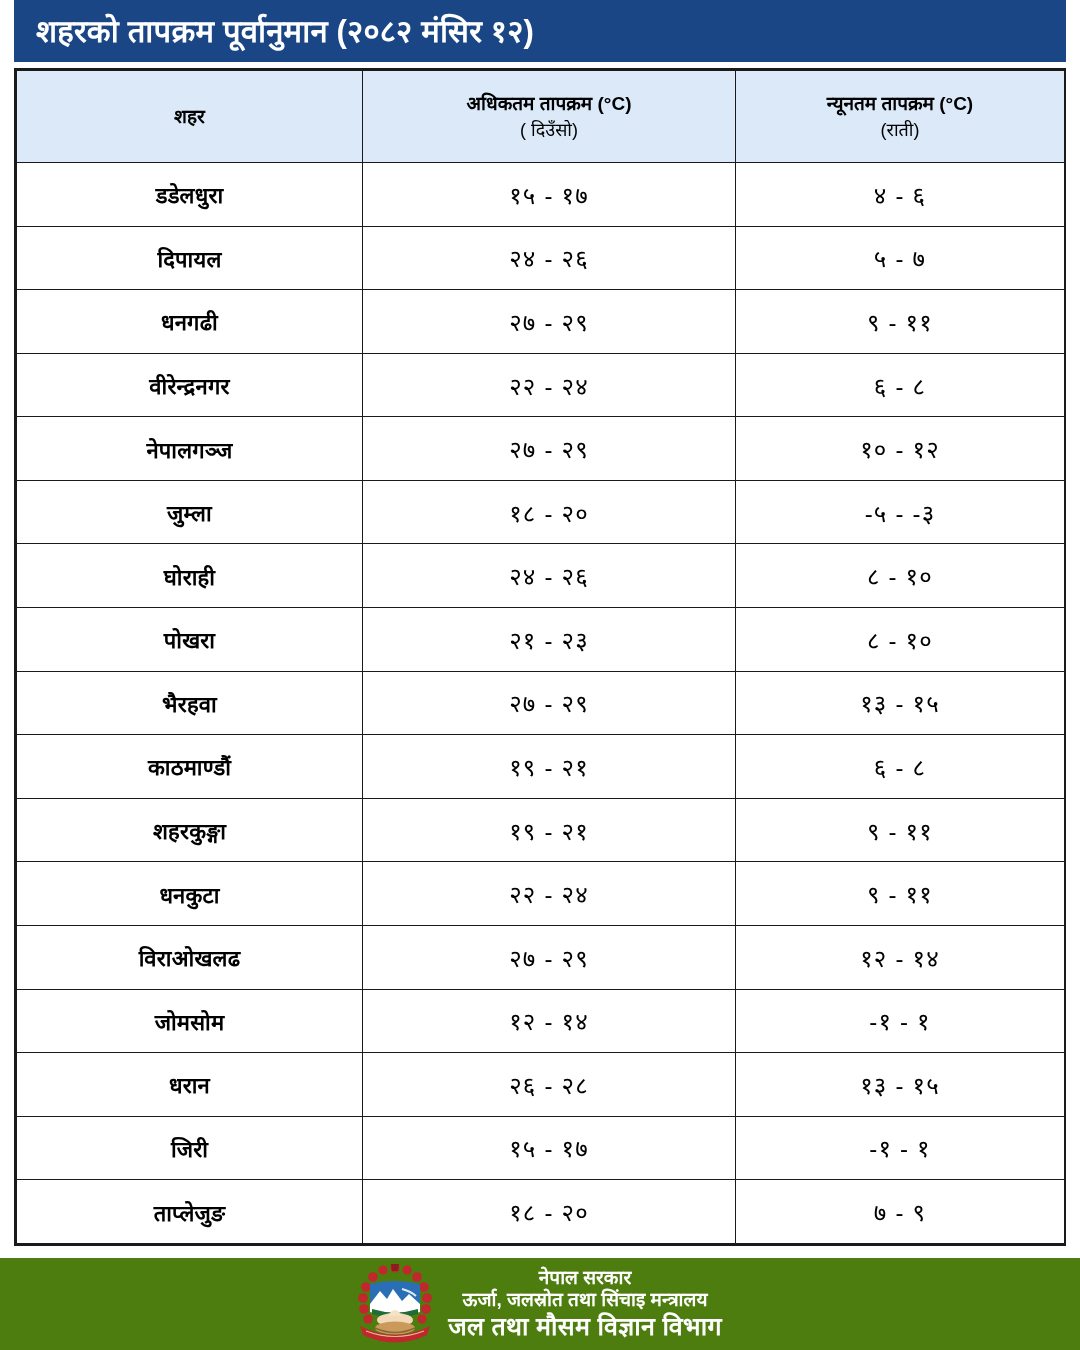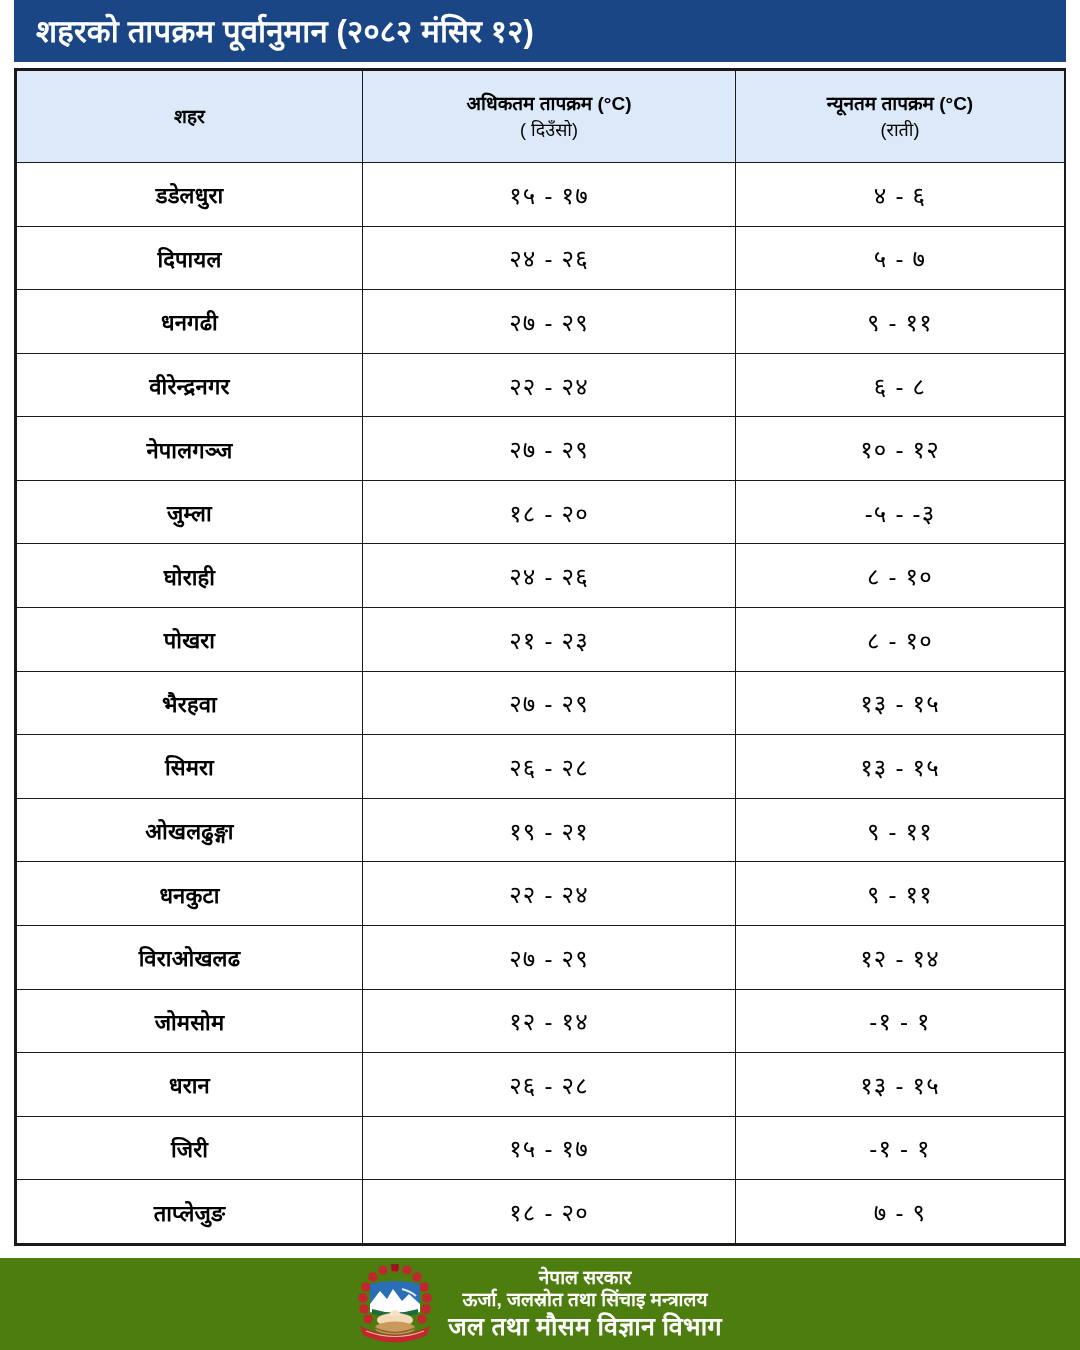--- a/index.html
+++ b/index.html
@@ -204,26 +204,26 @@
             <td class="city">पोखरा</td>
             <td class="val">२१ - २३</td>
             <td class="val">८ - १०</td>
           </tr>
           <tr>
             <td class="city">भैरहवा</td>
             <td class="val">२७ - २९</td>
             <td class="val">१३ - १५</td>
           </tr>
           <tr>
-            <td class="city">सिमरा</td>
-            <td class="val">२६ - २८</td>
-            <td class="val">१३ - १५</td>
-          </tr>
-          <tr>
-            <td class="city">ओखलढुङ्गा</td>
+            <td class="city">काठमाण्डौं</td>
+            <td class="val">१९ - २१</td>
+            <td class="val">६ - ८</td>
+          </tr>
+          <tr>
+            <td class="city">शहरकुङ्गा</td>
             <td class="val">१९ - २१</td>
             <td class="val">९ - ११</td>
           </tr>
           <tr>
             <td class="city">धनकुटा</td>
             <td class="val">२२ - २४</td>
             <td class="val">९ - ११</td>
           </tr>
           <tr>
             <td class="city">विराओखलढ</td>

